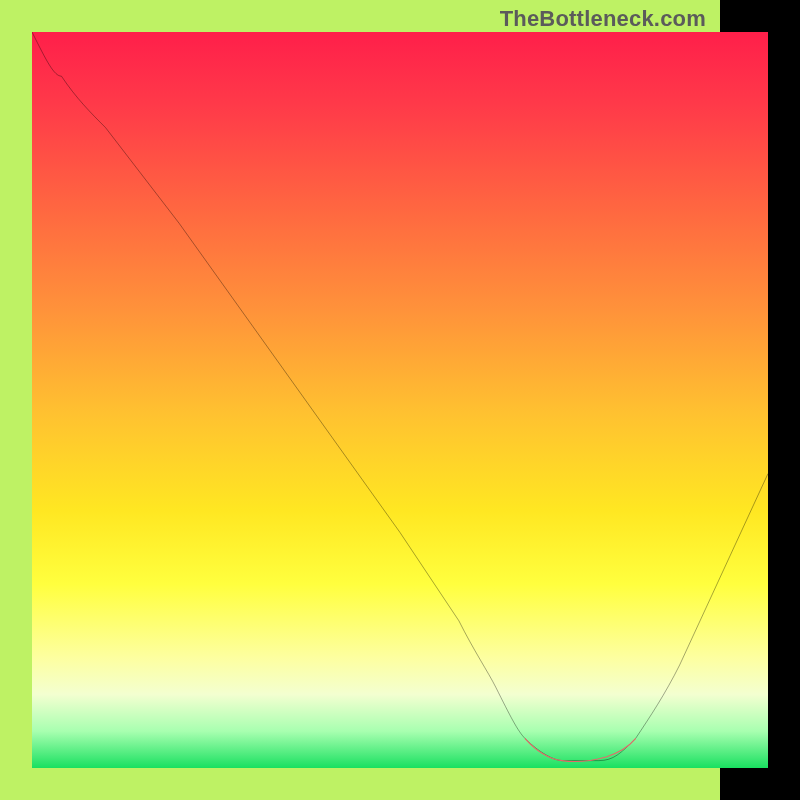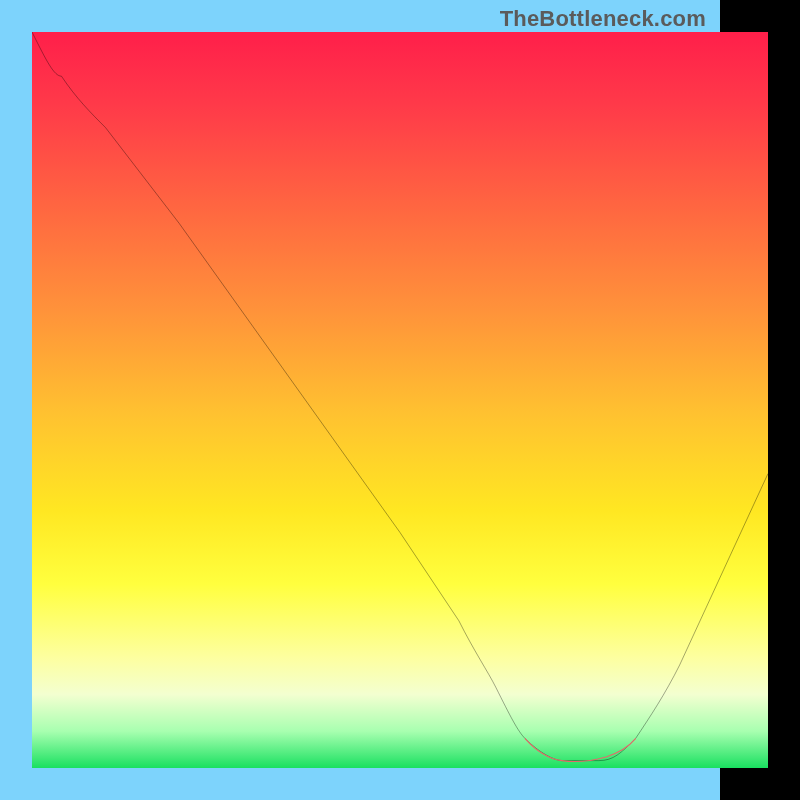--- a/index.html
+++ b/index.html
@@ -7,21 +7,21 @@
     padding: 0;
     width: 800px;
     height: 800px;
     background: #000;
     overflow: hidden;
   }
   .frame {
     position: relative;
     width: 720px;
     height: 800px;
-    background: #7dd3fc;
+    background: #bef264;
   }
   .plot-area {
     position: absolute;
     left: 32px;
     top: 32px;
     width: 736px;
     height: 736px;
     overflow: hidden;
   }
   .gradient-fill {

